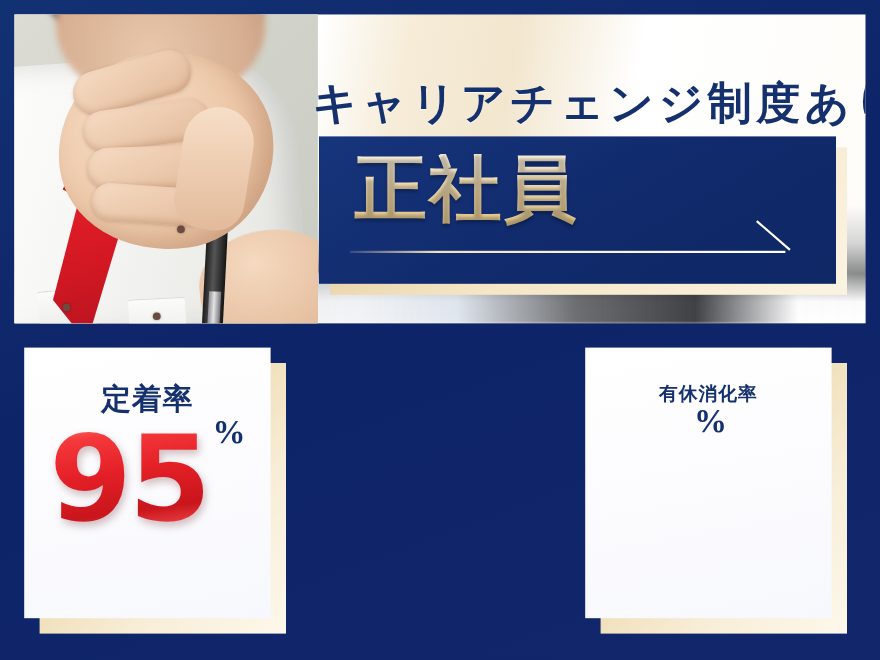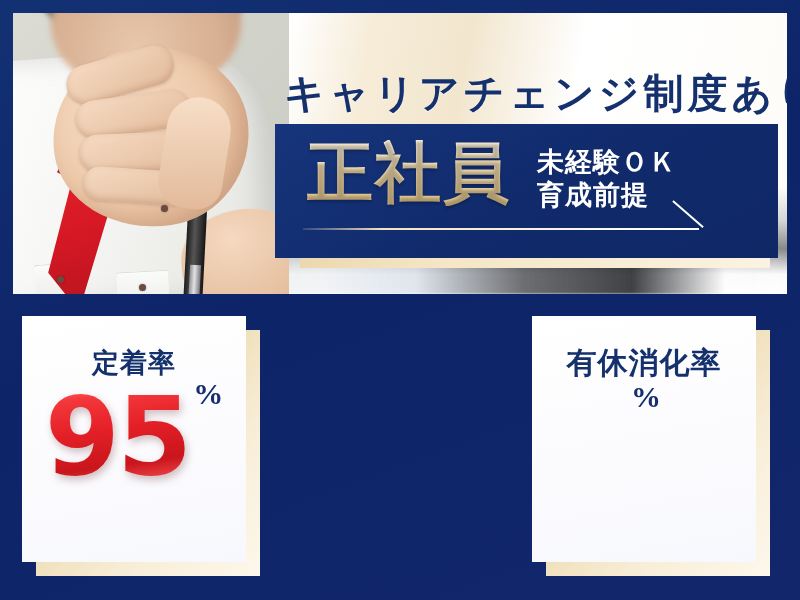--- a/index.html
+++ b/index.html
@@ -325,21 +325,21 @@
   }
   .card-title{
     margin-top:34px;
     color:#14306d;
     font-size:27px;
     font-weight:700;
     letter-spacing:1px;
     white-space:nowrap;
     line-height:1;
   }
-  .card-title.small{ font-size:30px;font-family:Liberation Mono, monospace; }
+  .card-title.small{ font-size:17px; }
 
   .card-value{
     position:relative;
     margin-top:6px;
     display:flex;
     align-items:flex-start;
     justify-content:center;
     width:100%;
     white-space:nowrap;
   }
@@ -410,26 +410,22 @@
       <div class="hp-finger f4"></div>
       <div class="hp-thumb"></div>
       <div class="hp-btn b1"></div>
       <div class="hp-btn b2"></div>
       <div class="hp-btn b3"></div>
     </div>
 
     <div class="headline" style="left:271px; top:53px;">キャリアチェンジ制度あり</div>
 
     <div class="badge-shadow" style="left:287px; top:121px;"></div>
-    <div class="badge" style="left:262px; top:111px;padding-left:33px;">
+    <div class="badge" style="left:277px; top:111px;">
       <div class="badge-main">正社員</div>
-      <div class="badge-sub">
-        <div>未経験ＯＫ</div>
-        <div>育成前提</div>
-      </div>
       <div class="badge-rule"></div>
       <div class="badge-arrow">
           <i></i>
         </div>
     </div>
   </div>
 
   <div class="cards">
 
     <div class="card-wrap c1">

